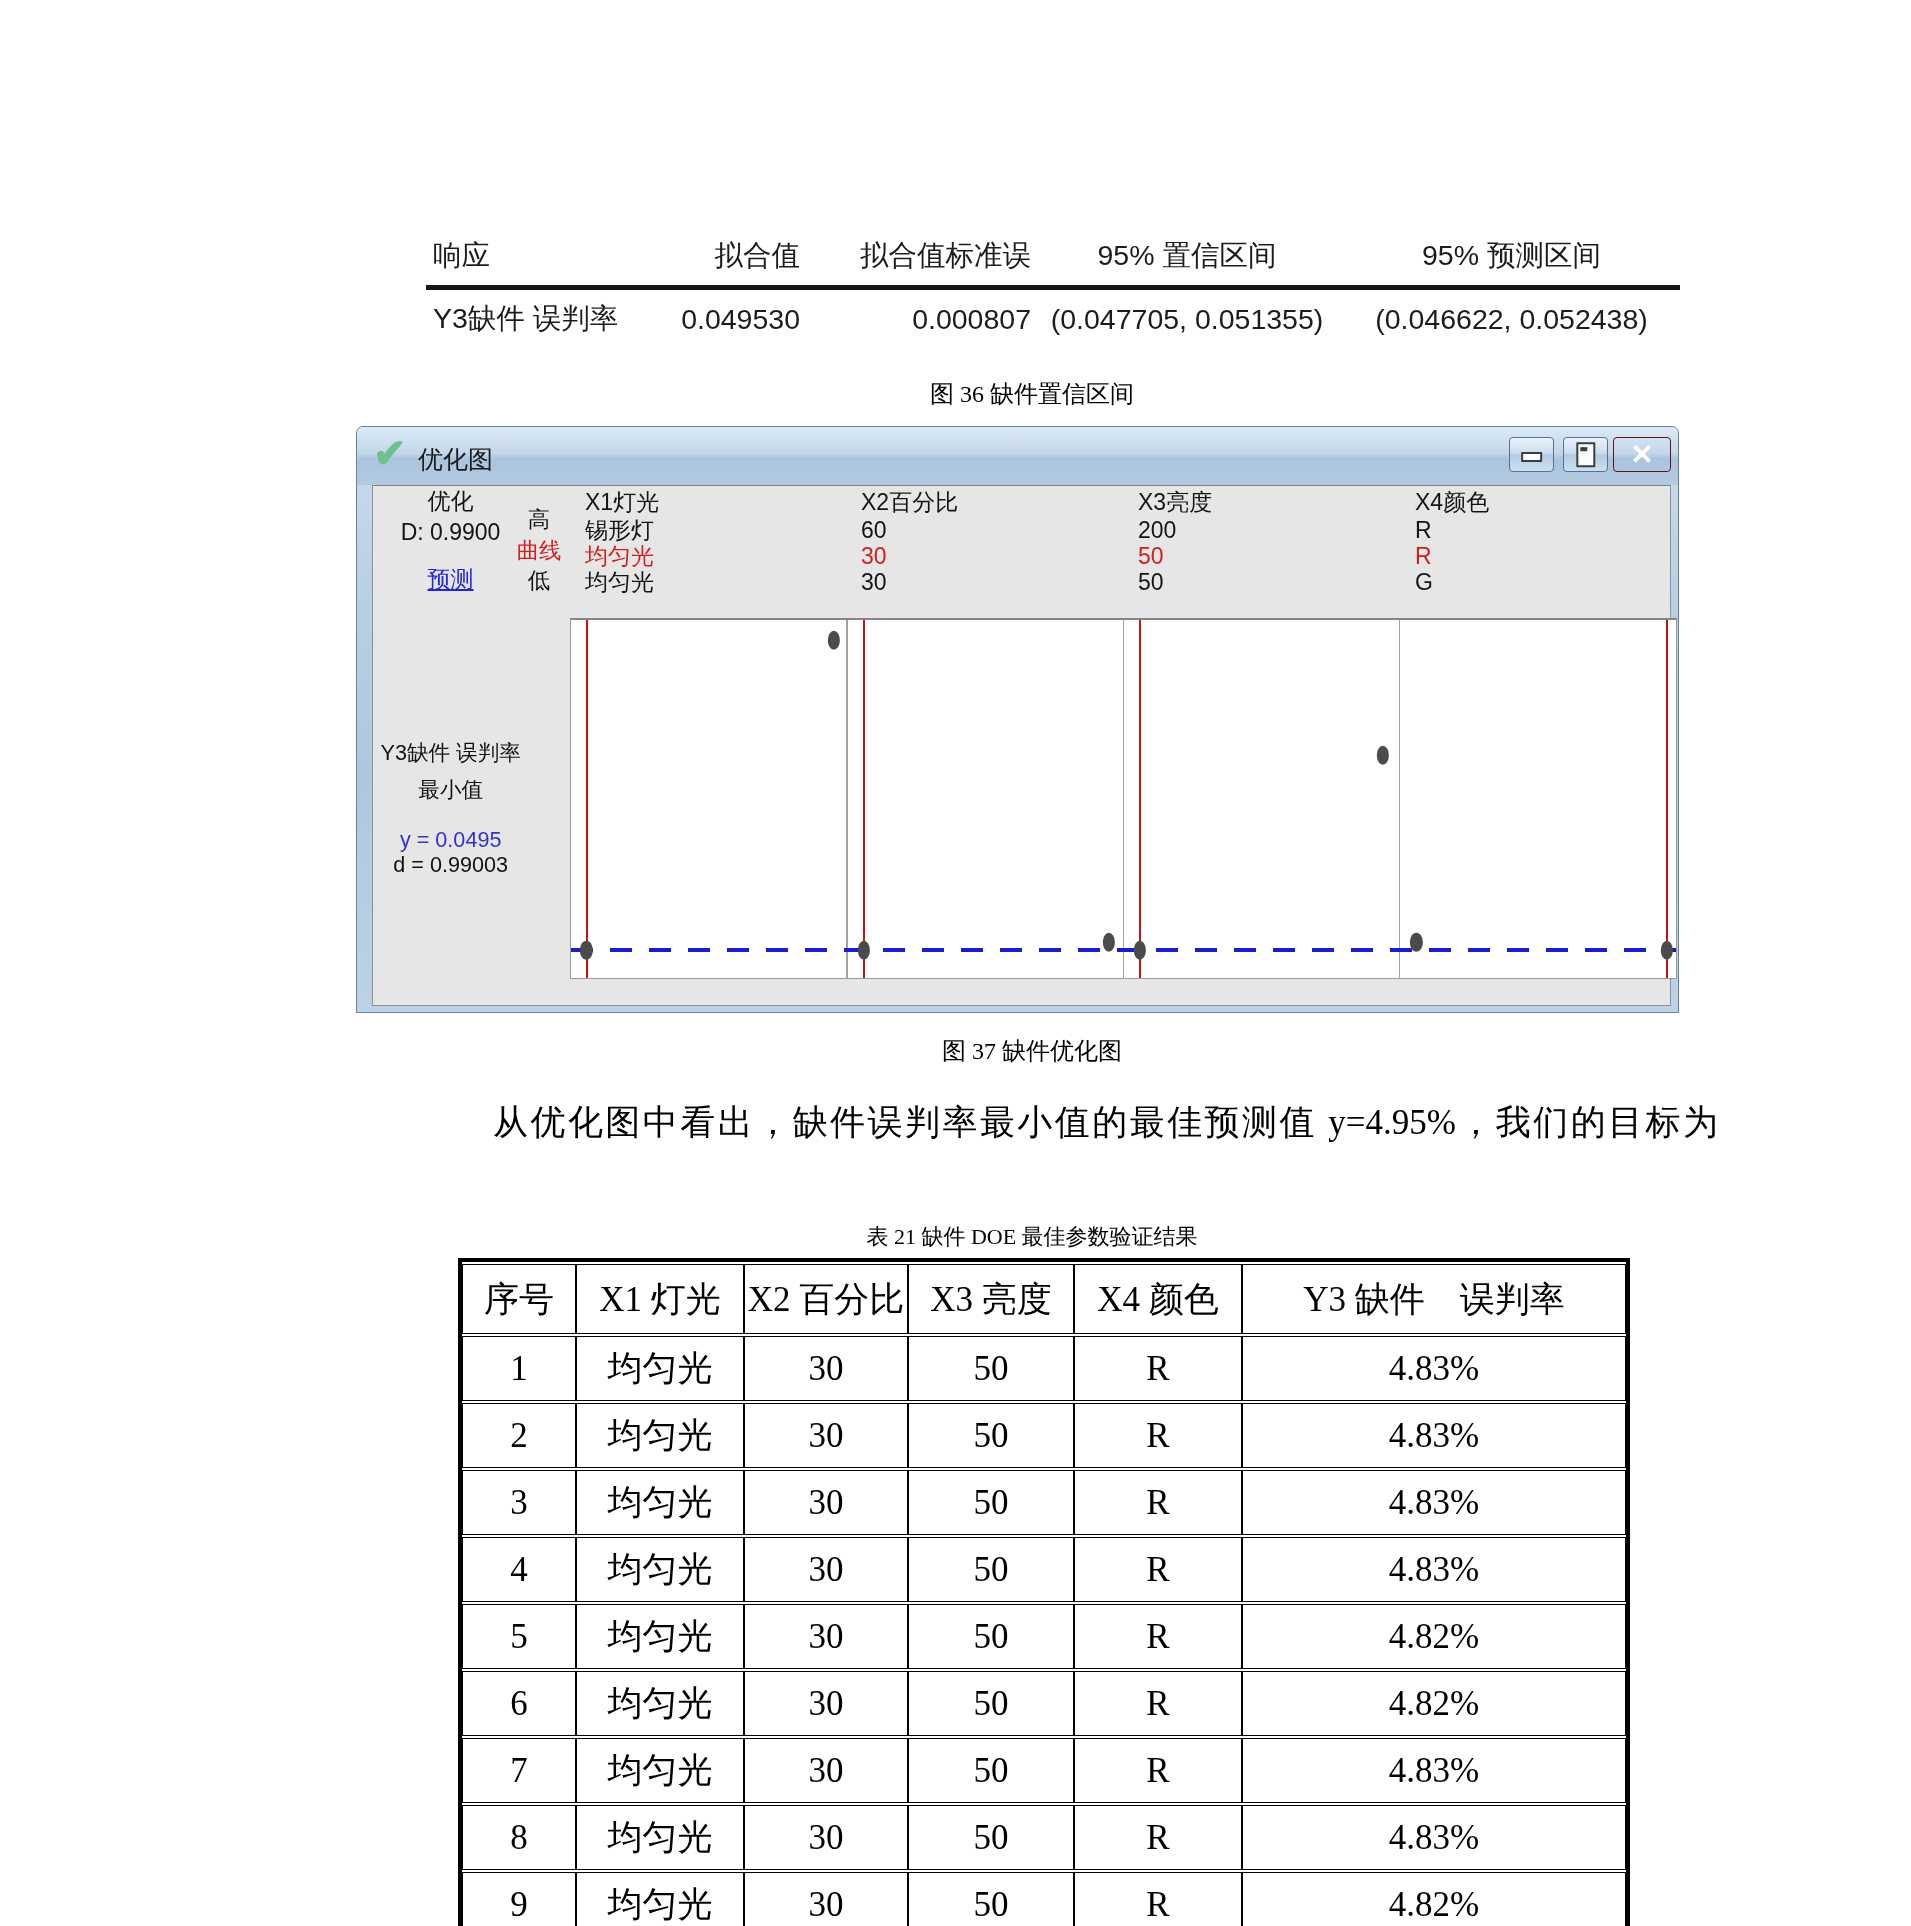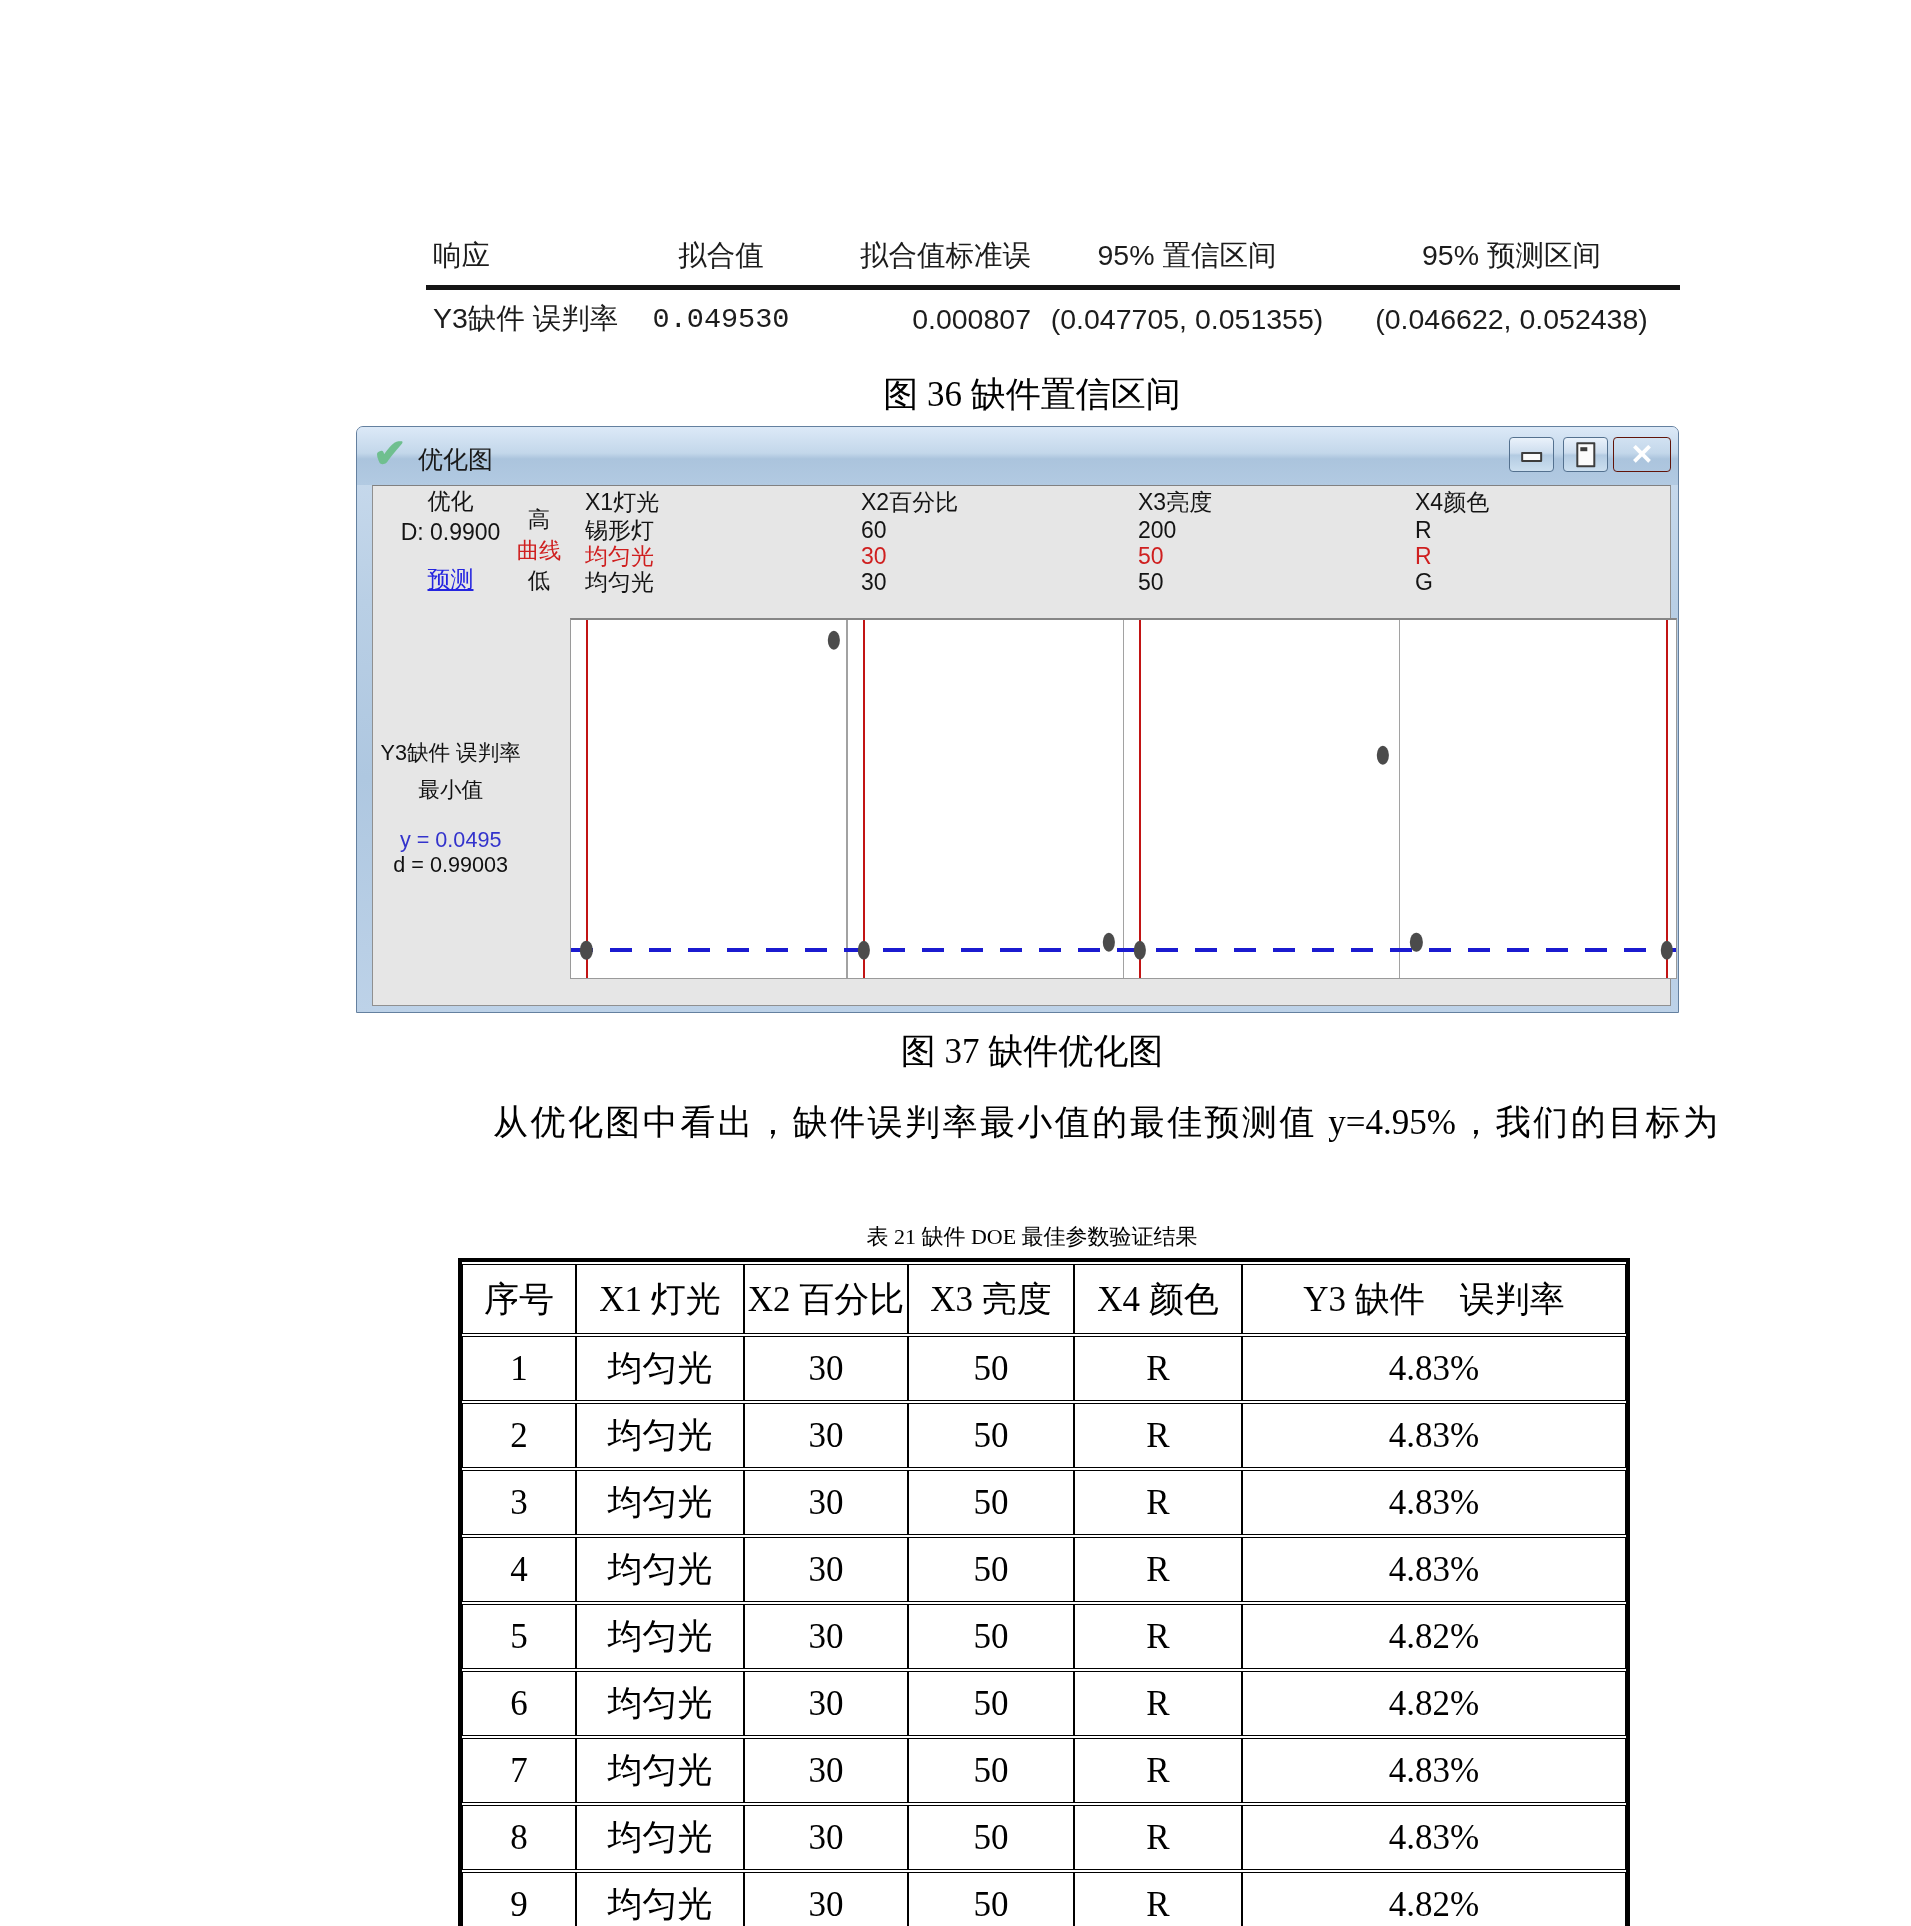--- a/index.html
+++ b/index.html
@@ -5,29 +5,29 @@
   html,body{margin:0;padding:0;background:#ffffff;}
   .page{position:relative;width:1911px;height:2703px;background:#ffffff;overflow:hidden;
         font-family:"Liberation Serif", serif;color:#000;}
 
   
   .stats{position:absolute;left:426px;top:227px;width:1254px;
          font-family:"Liberation Sans", sans-serif;font-size:28.5px;color:#1c1c1c;}
   .stats .srow{display:flex;height:58px;align-items:center;}
   .scell{flex:0 0 auto;box-sizing:border-box;}
   .sc0{width:216px;text-align:left;padding-left:7px;}
-  .sc1{width:158px;text-align:center;font-family:Liberation Mono, monospace;}
+  .sc1{width:158px;text-align:right;}
   .sc2{width:231px;text-align:right;}
   .sc3{width:312px;text-align:center;}
   .sc4{width:337px;text-align:center;}
   .stats-rule{height:5px;background:#151515;}
 
   
   .caption{position:absolute;left:385px;width:1294px;text-align:center;
-           font-size:35px;line-height:65px;color:#000;}
+           font-size:24px;line-height:65px;color:#000;}
   .cap36{top:362px;}
   .cap37{top:1019px;}
   .cap21{top:1204px;font-size:22px;line-height:65px;}
 
   
   .window{position:absolute;left:356px;top:426px;width:1323px;height:587px;
           box-sizing:border-box;border:1.2px solid #64809f;border-radius:7px 7px 0 0;
           background:linear-gradient(180deg,#cbdcee 0%,#b9cfe5 30%,#aec7e0 60%,#bdd2e8 100%);
           overflow:hidden;font-family:"Liberation Sans", sans-serif;}
   .titlebar{position:absolute;left:0;top:0;right:0;height:58px;

